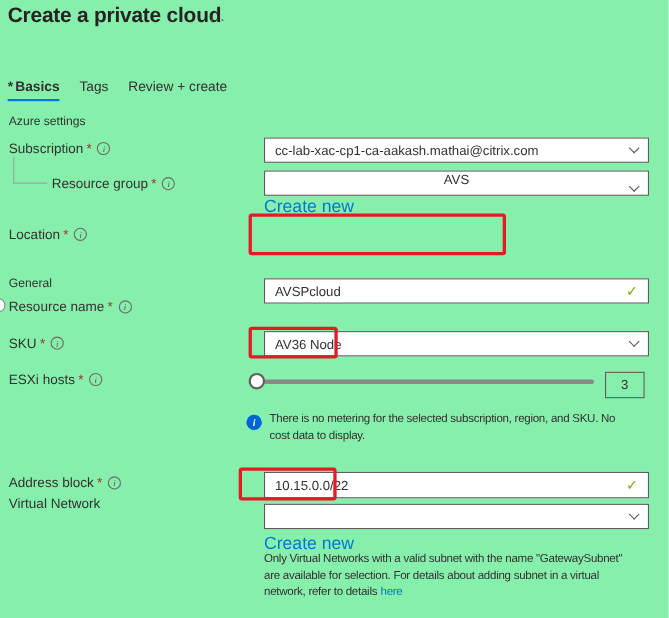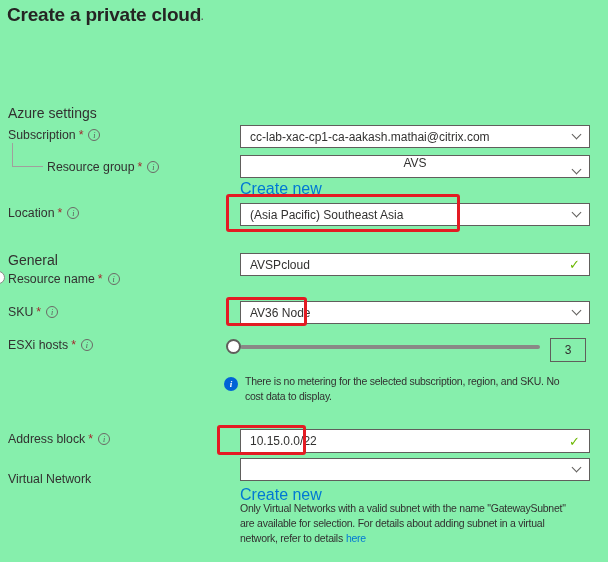--- a/index.html
+++ b/index.html
@@ -12,38 +12,38 @@
   .more-btn { position: absolute; left: 190px; top: 6px; font-size: 15px; color: #605e5c; letter-spacing: 1px; cursor: pointer; }
 
   
   .tabs { position: absolute; left: 7px; top: 72px; display: flex; gap: 18px; font-size: 12.5px; }
   .tab { position: relative; padding-bottom: 6px; cursor: pointer; color: #323130; }
   .tab.active { font-weight: 700; }
   .tab.active::after { content: ""; position: absolute; left: 0; right: 0; bottom: 0; height: 2px; background: #0078d4; }
   .tab-req { margin-right: 2px; }
 
   
-  .section-heading { position: absolute; left: 8px; font-size: 14px; color: #323130; }
+  .section-heading { position: absolute; left: 8px; font-size: 11px; color: #323130; }
   .h-azure { top: 105px; }
   .h-general { top: 252px; }
 
   
   .label { position: absolute; left: 8px; font-size: 12.3px; display: flex; align-items: center; white-space: nowrap; }
   .req { color: #a4262c; margin-left: 3px; }
   .tip { width: 12px; height: 12px; min-width: 12px; border: 1px solid #6b6966; border-radius: 50%; margin-left: 5px;
          display: inline-flex; align-items: center; justify-content: center;
          font-size: 8px; color: #555; font-family: "Liberation Serif", serif; font-style: italic; cursor: pointer; }
   .lbl-subscription { top: 128px; align-items: center; }
   .lbl-resource-group { top: 160px; left: 47px; }
   .lbl-location { top: 206px; }
   .lbl-resource-name { top: 272px; }
   .lbl-sku { top: 305px; }
   .lbl-esxi { top: 338px; }
   .lbl-address { top: 432px; }
-  .lbl-vnet { top: 472px; }
+  .lbl-vnet { top: 451px; }
 
   .connector { position: absolute; left: 12px; top: 143px; width: 31px; height: 24px;
                border-left: 1px solid #a19f9d; border-bottom: 1px solid #a19f9d; }
 
   .edge-clip-circle { position: absolute; left: -8px; top: 271px; width: 13px; height: 13px;
                       border: 1px solid #8a8886; border-radius: 50%; background: #fff; }
 
   
   .field { position: absolute; left: 240px; width: 350px; height: 23px; border: 1px solid #605e5c; background: #fff;
            display: flex; align-items: center; padding: 0 9px; font-size: 12px; color: #323130; cursor: pointer; }
@@ -91,20 +91,31 @@
   .nowrap { white-space: nowrap; }
 </style>
 </head>
 <body>
 
 <div class="page">
 
   <div class="title">Create a private cloud</div>
   <div class="more-btn">…</div>
 
+  <div class="tabs">
+    <div class="tab active">
+      <span class="tab-req">*</span><span>Basics</span>
+    </div>
+    <div class="tab">
+      <span>Tags</span>
+    </div>
+    <div class="tab">
+      <span>Review + create</span>
+    </div>
+  </div>
 
   <div class="section-heading h-azure">Azure settings</div>
 
   <div class="label lbl-subscription">
     <span>Subscription</span>
     <span class="req">*</span>
     <span class="tip">i</span>
   </div>
   <div class="field f-subscription">
     <span>cc-lab-xac-cp1-ca-aakash.mathai@citrix.com</span>
@@ -120,24 +131,20 @@
   <div class="field f-resource-group">
     <span>AVS</span>
     <span class="chev"></span>
   </div>
   <a class="link link-create-rg">Create new</a>
 
   <div class="label lbl-location">
     <span>Location</span>
     <span class="req">*</span>
     <span class="tip">i</span>
-  </div>
-  <div class="field f-location">
-    <span>(Asia Pacific) Southeast Asia</span>
-    <span class="chev"></span>
   </div>
   <div class="hl hl-location"></div>
 
   <div class="section-heading h-general">General</div>
   <div class="edge-clip-circle"></div>
 
   <div class="label lbl-resource-name">
     <span>Resource name</span>
     <span class="req">*</span>
     <span class="tip">i</span>

